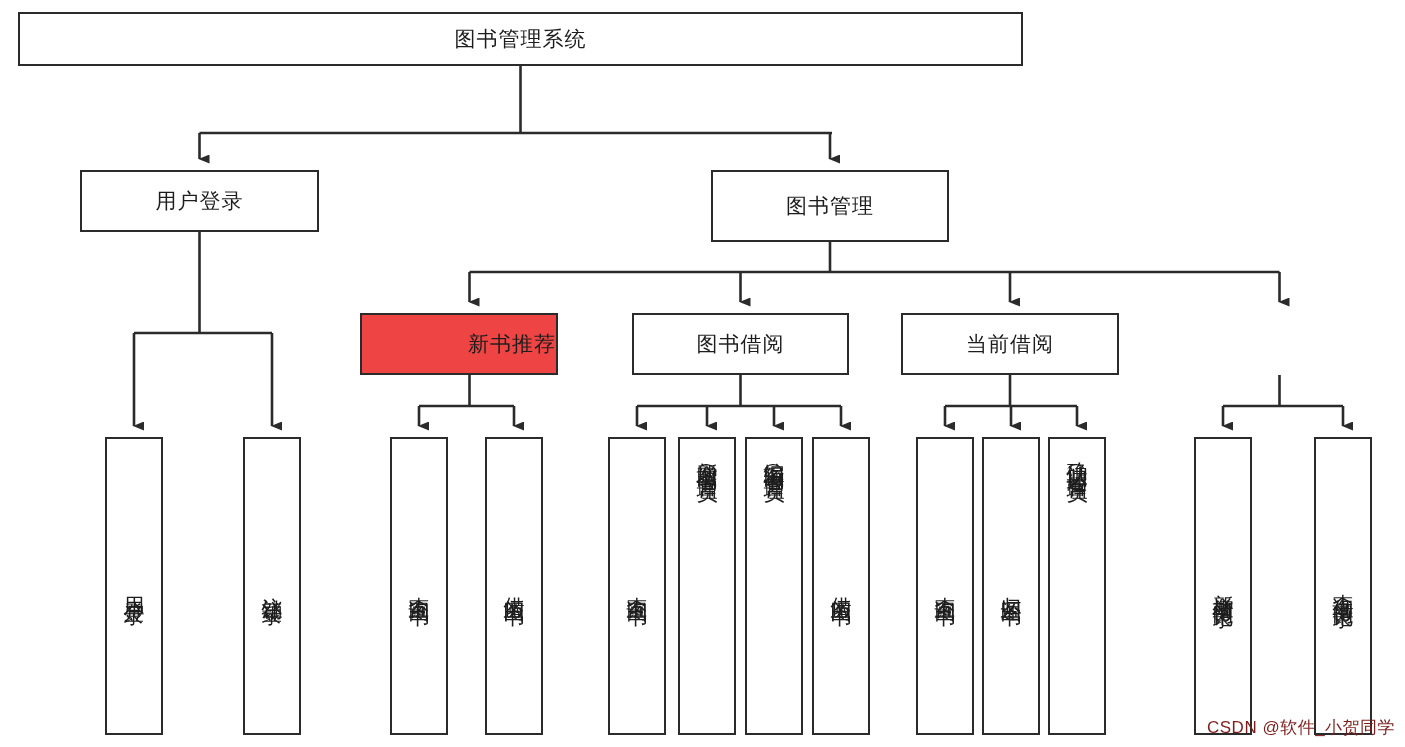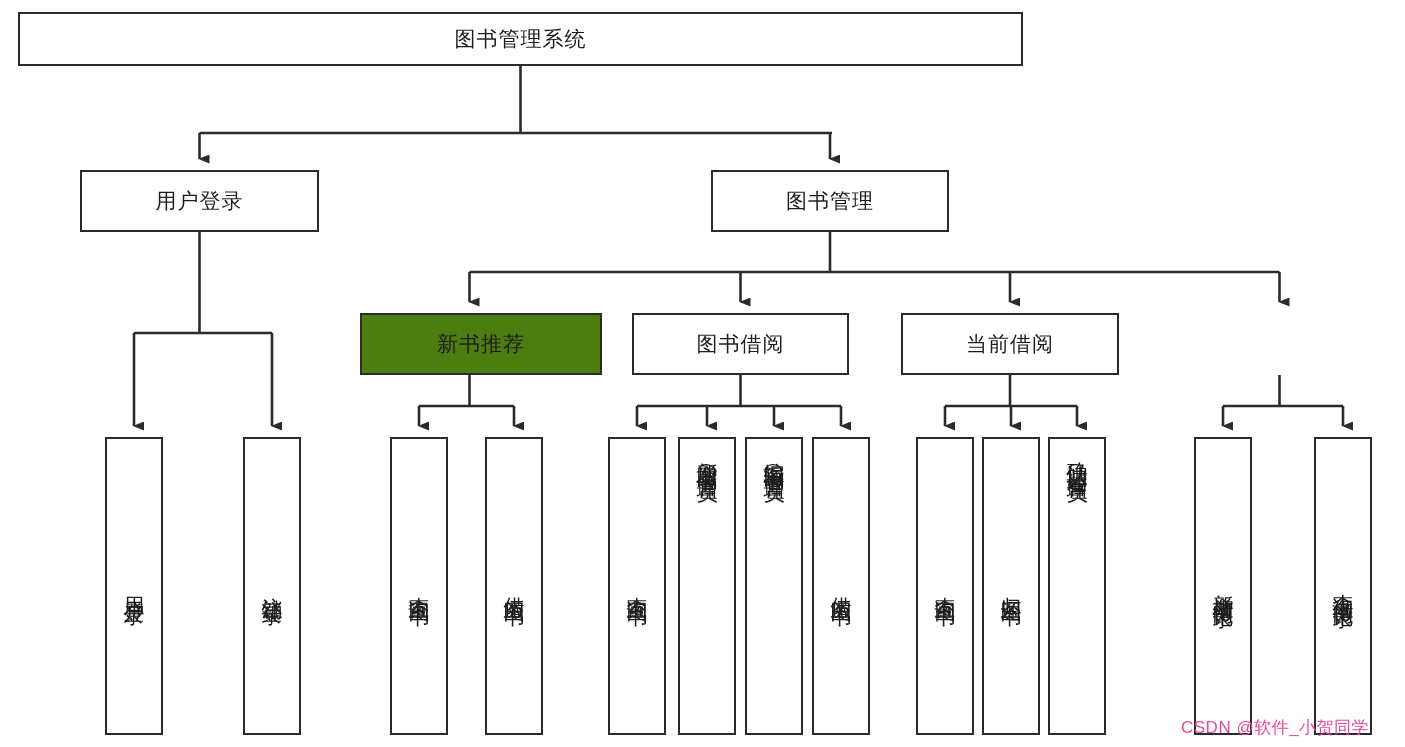--- a/index.html
+++ b/index.html
@@ -123,25 +123,25 @@
     </g>
   </svg>
 
   <div class="node" id="node-root" style="left: 18px; top: 12px; width: 1005px; height: 54px; border-color: rgb(43, 43, 43); background: rgb(255, 255, 255);">
     <span class="node-label">图书管理系统</span>
   </div>
 
   <div class="node" id="node-l2-0" style="left: 80px; top: 170px; width: 239px; height: 62px; border-color: rgb(43, 43, 43); background: rgb(255, 255, 255);">
     <span class="node-label">用户登录</span>
   </div>
-  <div class="node" id="node-l2-1" style="left: 711px; top: 170px; width: 238px; height: 62px; border-color: rgb(43, 43, 43); background: rgb(255, 255, 255);">
+  <div class="node" id="node-l2-1" style="left: 711px; top: 170px; width: 238px; height: 72px; border-color: rgb(43, 43, 43); background: rgb(255, 255, 255);">
     <span class="node-label">图书管理</span>
   </div>
 
-  <div class="node" id="node-l3-0" style="left: 360px; top: 313px; width: 242px; height: 62px; border-color: rgb(43, 43, 43); background: #4d7c0f;">
+  <div class="node" id="node-l3-0" style="left: 360px; top: 313px; width: 198px; height: 62px; border-color: rgb(43, 43, 43); background: #ef4444; justify-content: flex-end;">
     <span class="node-label">新书推荐</span>
   </div>
   <div class="node" id="node-l3-2" style="left: 901px; top: 313px; width: 218px; height: 62px; border-color: rgb(43, 43, 43); background: rgb(255, 255, 255);">
     <span class="node-label">当前借阅</span>
   </div>
   <div class="node" id="node-l3-1" style="left: 632px; top: 313px; width: 217px; height: 62px; border-color: rgb(43, 43, 43); background: rgb(255, 255, 255);">
     <span class="node-label">图书借阅</span>
   </div>
 
   <div class="node vertical center-v" id="node-leaf-0" style="left: 105px; top: 437px; width: 58px; height: 298px; border-color: rgb(43, 43, 43); background: rgb(255, 255, 255);">
@@ -177,15 +177,15 @@
   <div class="node vertical" id="node-leaf-10" style="left: 1048px; top: 437px; width: 58px; height: 298px; border-color: rgb(43, 43, 43); background: rgb(255, 255, 255);">
     <span class="node-label">确认归还（管理员）</span>
   </div>
   <div class="node vertical center-v" id="node-leaf-11" style="left: 1194px; top: 437px; width: 58px; height: 298px; border-color: rgb(43, 43, 43); background: rgb(255, 255, 255);">
     <span class="node-label">新增借阅记录</span>
   </div>
   <div class="node vertical center-v" id="node-leaf-12" style="left: 1314px; top: 437px; width: 58px; height: 298px; border-color: rgb(43, 43, 43); background: rgb(255, 255, 255);">
     <span class="node-label">查询借阅记录</span>
   </div>
 
-  <div class="watermark" id="watermark" style="left: 1181px; top: 716px; color: #ec4899; text-align: center;">CSDN @软件_小贺同学</div>
+  <div class="watermark" id="watermark" style="left: 1207px; top: 716px; color: #7f1d1d; text-align: center;">CSDN @软件_小贺同学</div>
 
 </div>
 
 </body></html>

